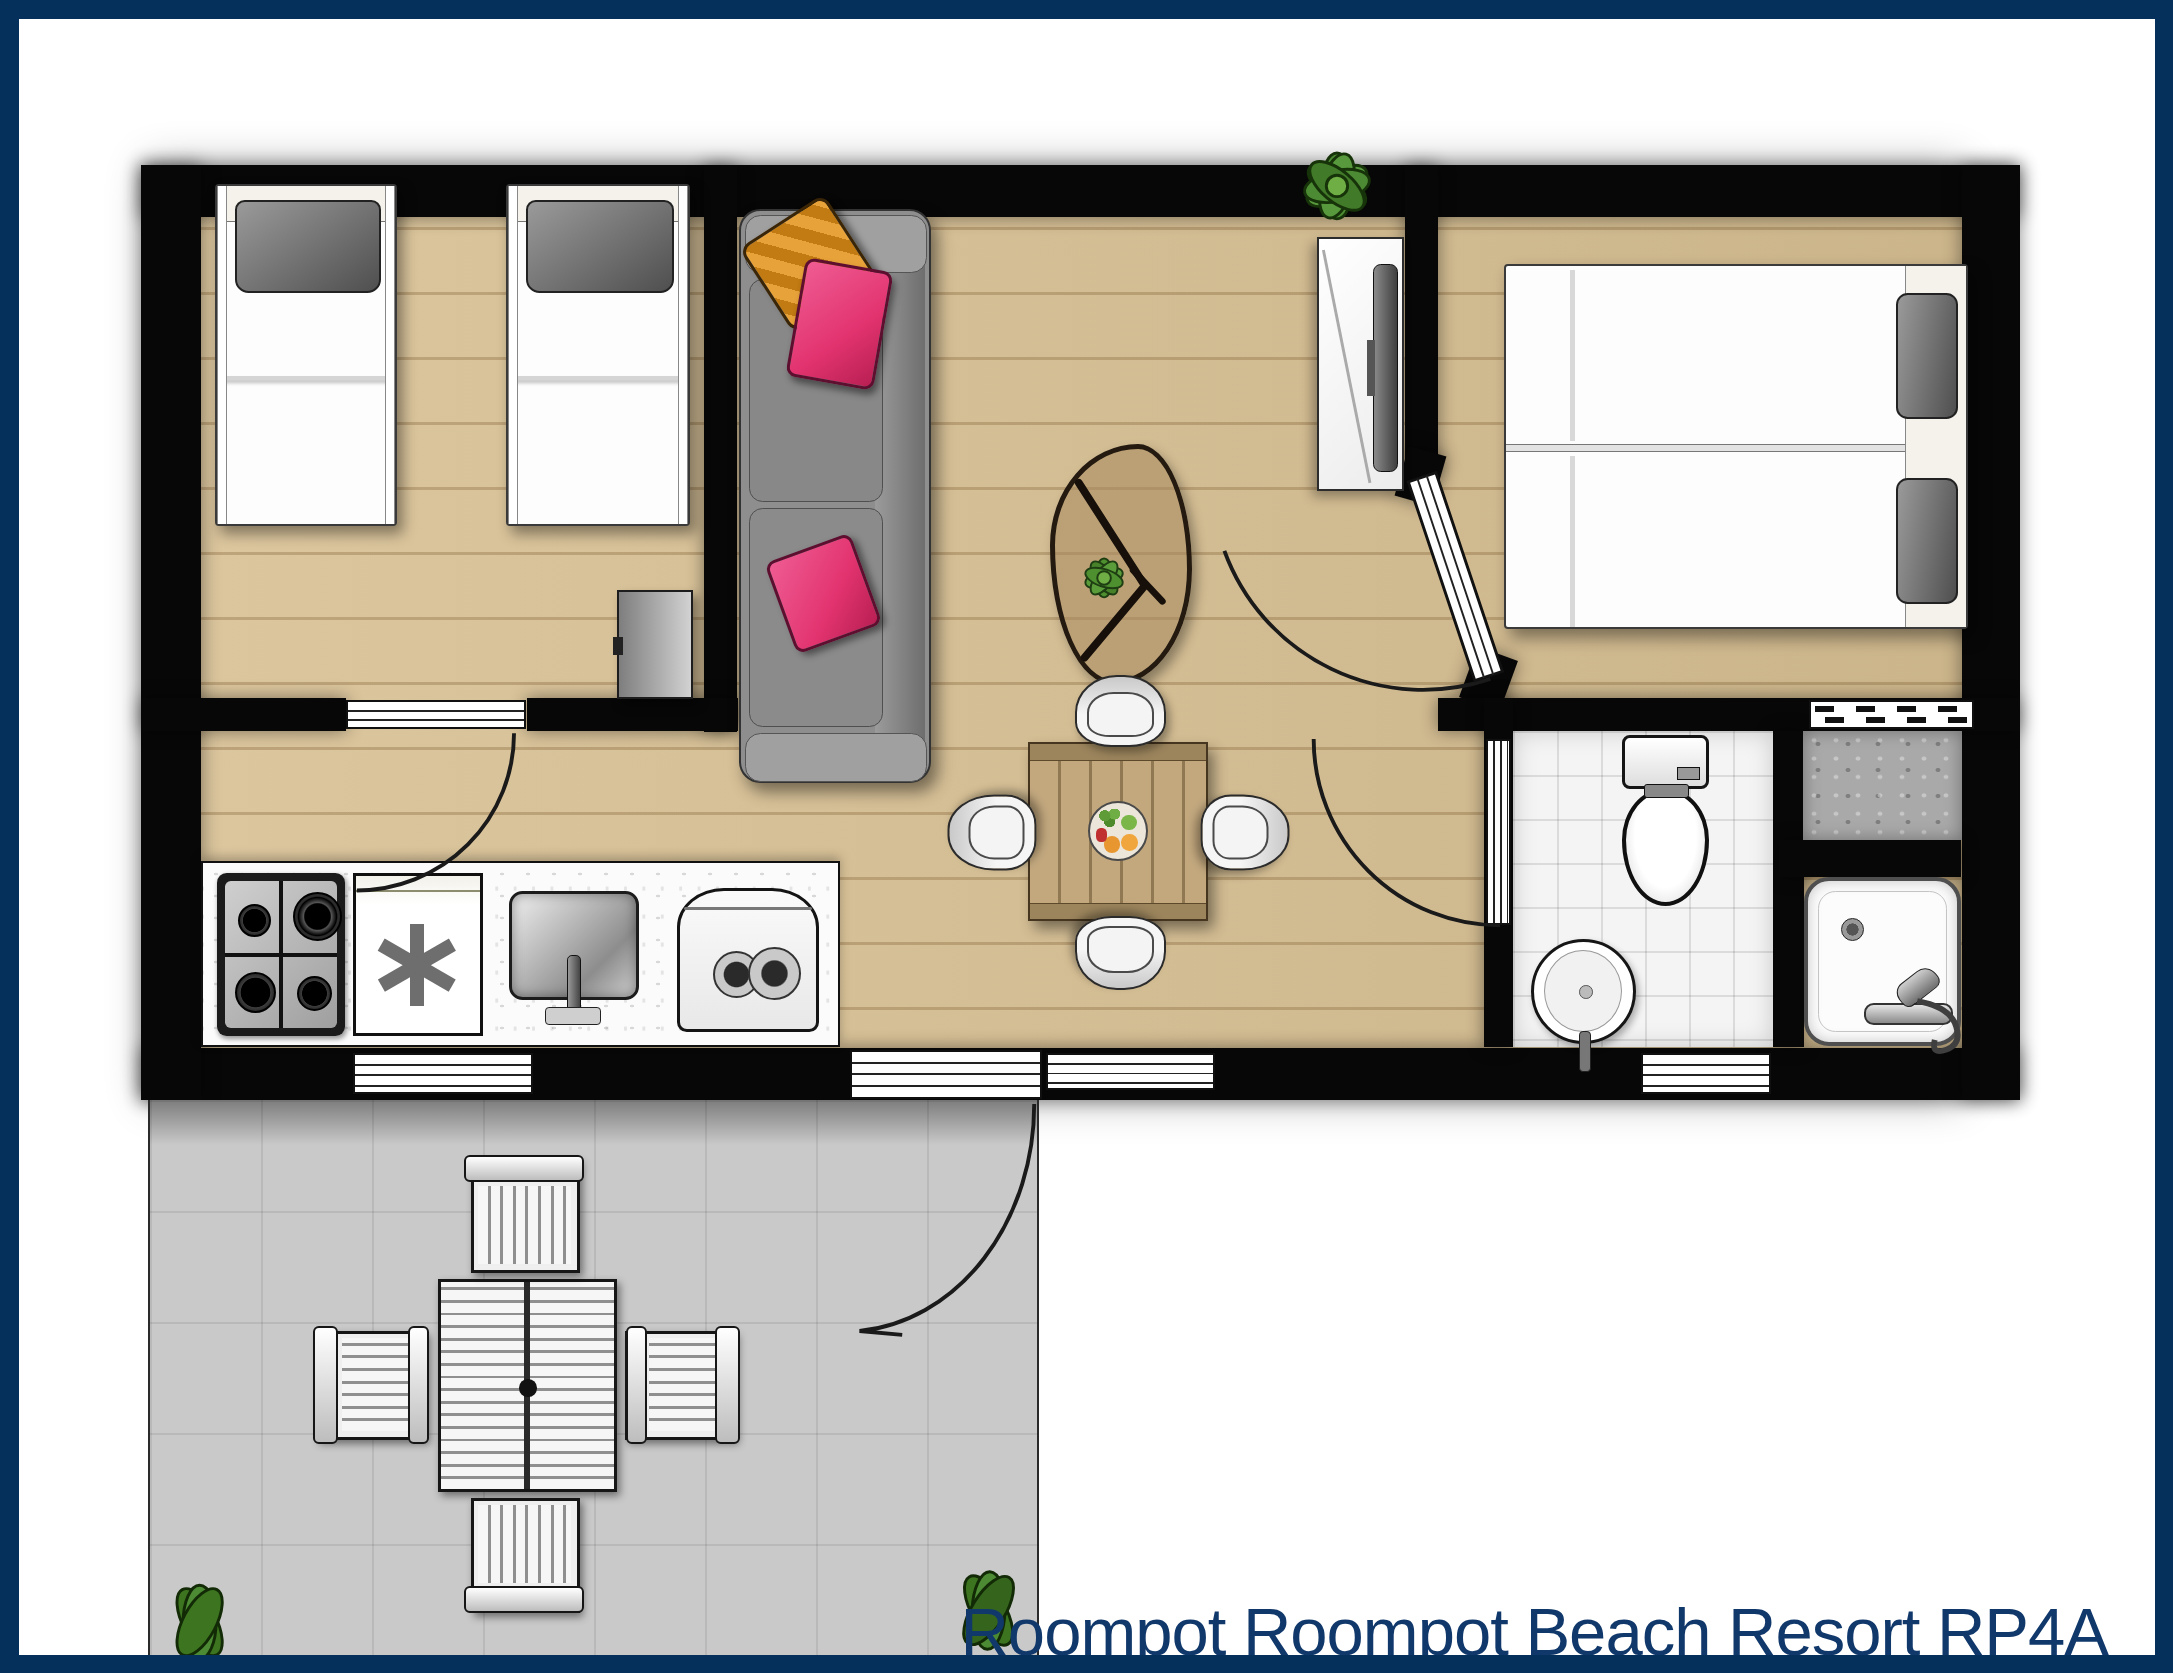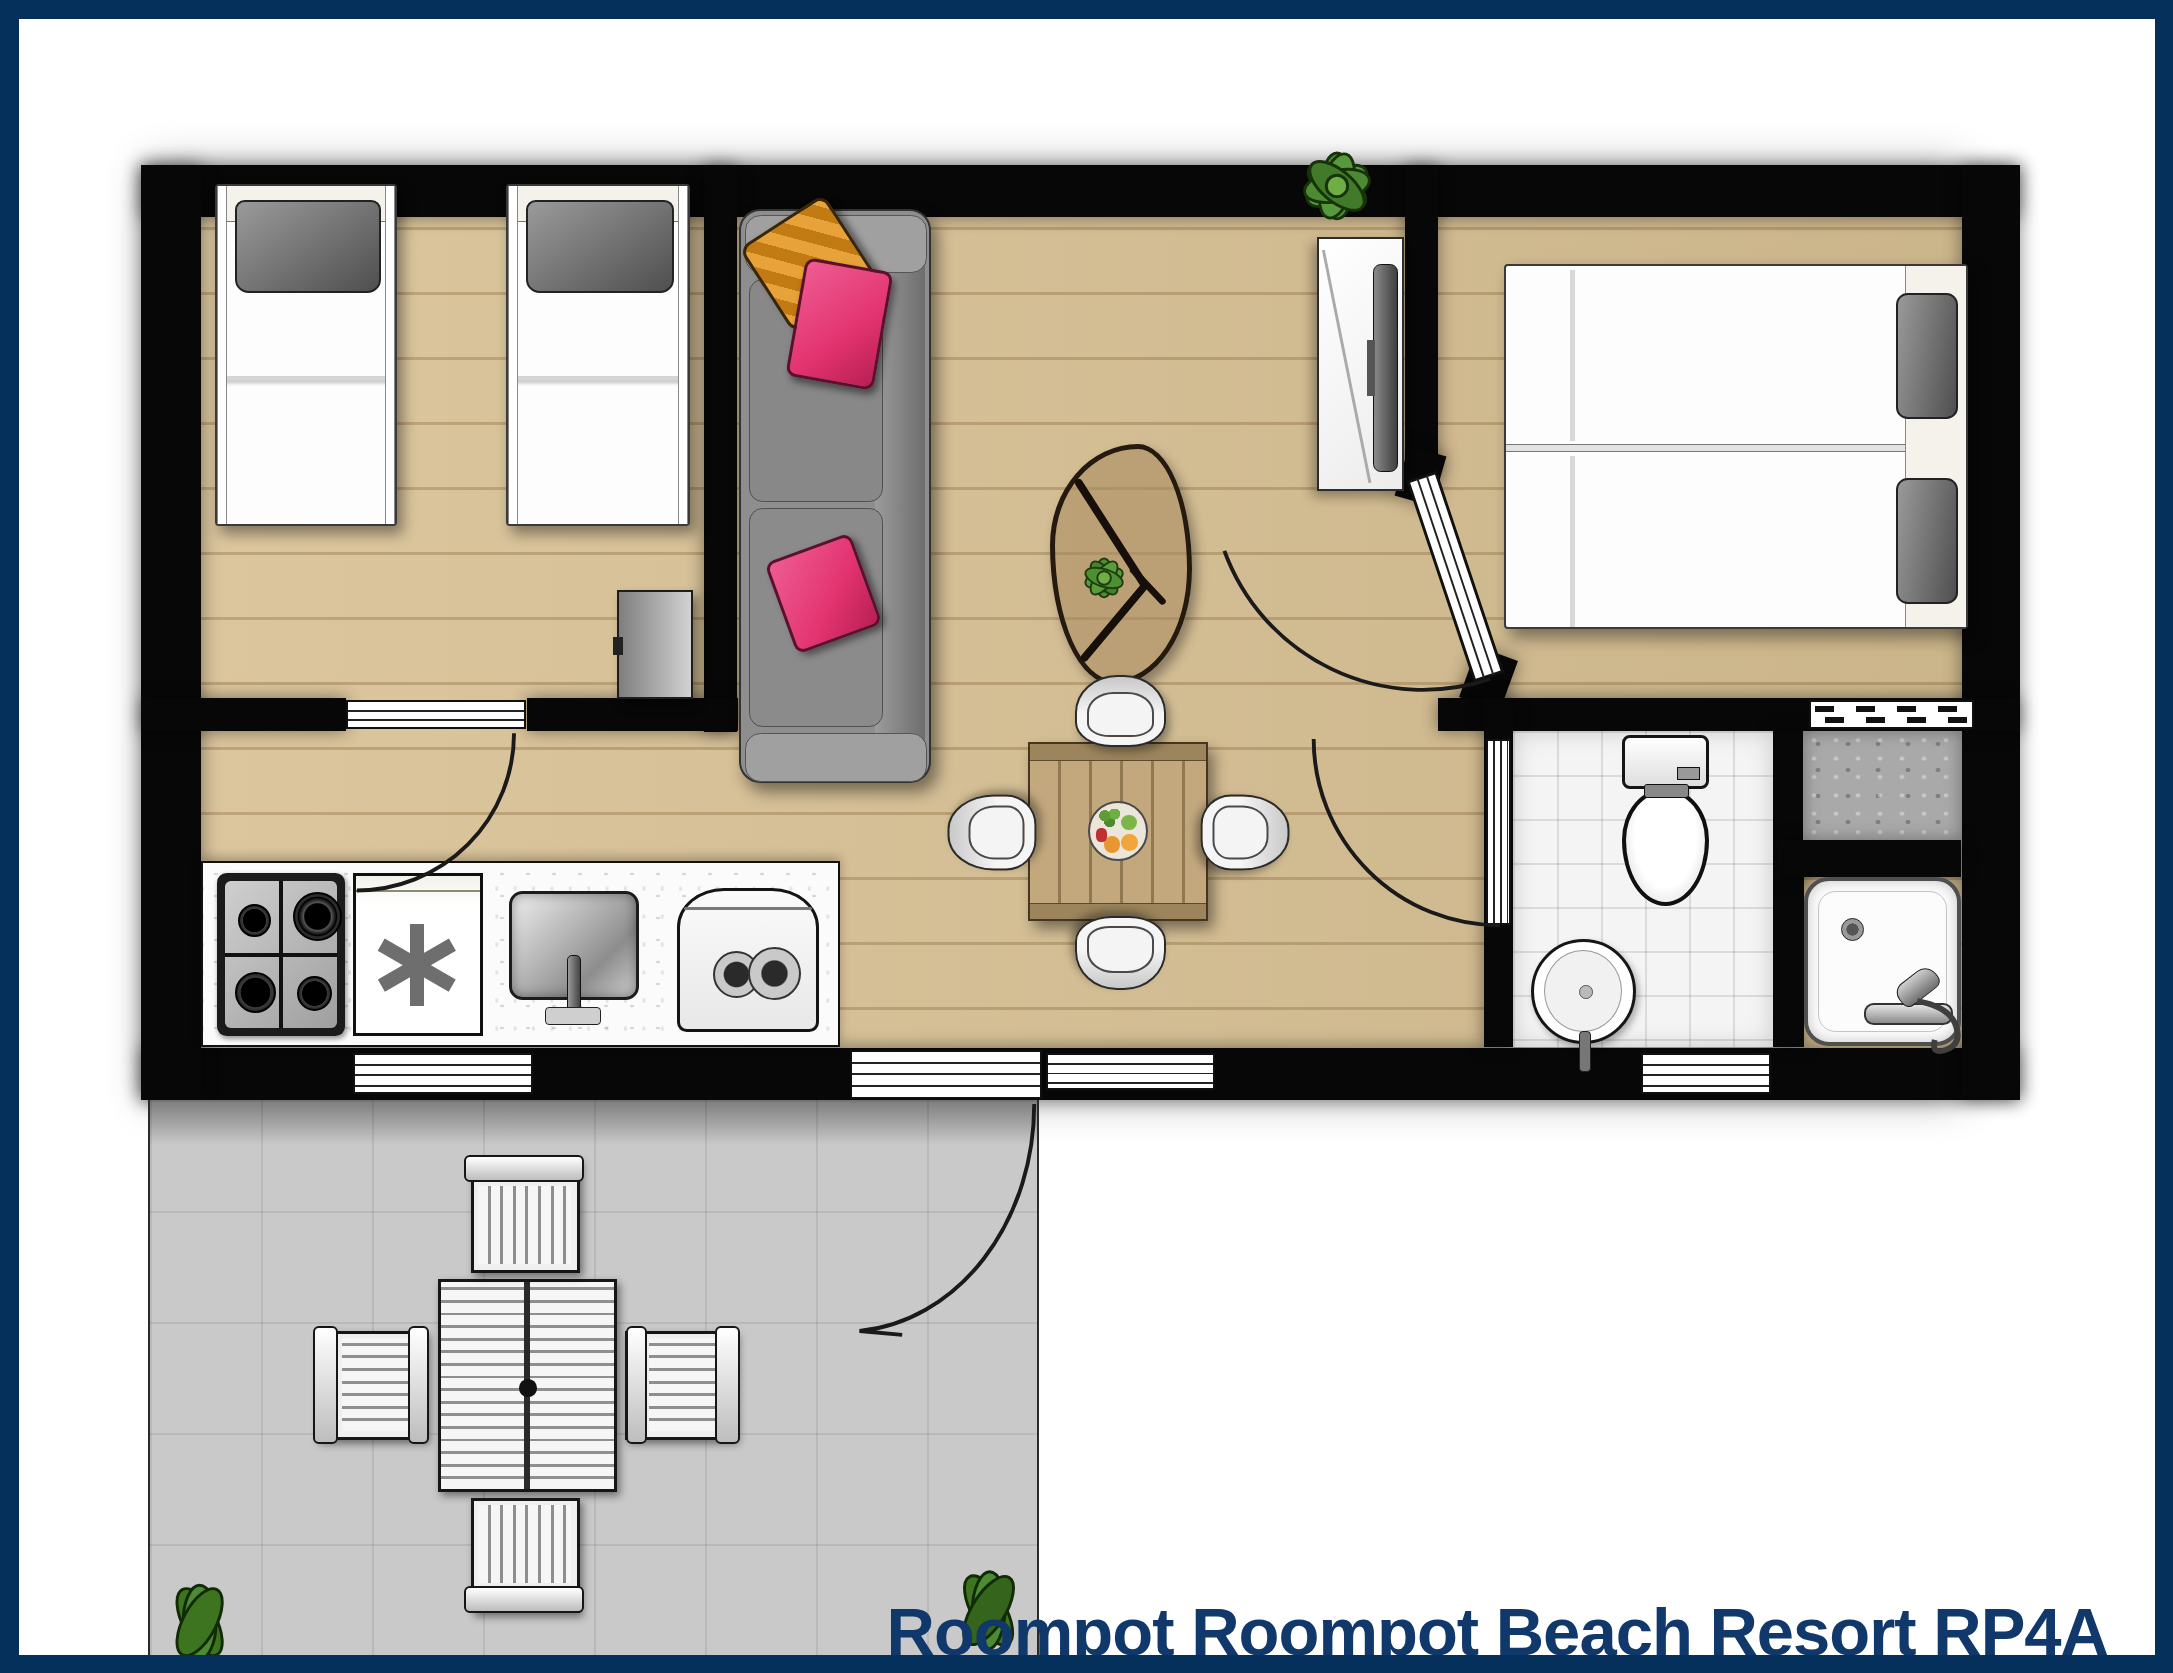--- a/index.html
+++ b/index.html
@@ -38,21 +38,21 @@
     radial-gradient(rgba(0,0,0,.09) 1.4px,transparent 1.7px);
     background-size:26px 22px,18.4px 28px;background-position:0 0,8.7px 11.6px;background-color:#fbfbfb;}
   .chair-shell{position:absolute;border:2.9px solid #2b2b2b;border-radius:46% 46% 40% 40%/52% 52% 34% 34%;
     background:linear-gradient(180deg,#c9c9c9,#f5f5f5 55%);box-shadow:3.9px 4.9px 8.7px rgba(0,0,0,.35);box-sizing:border-box;}
   .chair-seat{position:absolute;left:12%;right:12%;top:22%;bottom:12%;background:#f4f4f4;
     border:2.9px solid #4a4a4a;border-radius:40% 40% 34% 34%/46% 46% 30% 30%;}
   .gslat-v{background:repeating-linear-gradient(90deg,#f6f6f6 0 9.7px,#8f8f8f 9.7px 12.6px);}
   .gslat-h{background:repeating-linear-gradient(0deg,#f6f6f6 0 9.7px,#8f8f8f 9.7px 12.6px);}
   .gframe{position:absolute;border:3.9px solid #161616;box-sizing:border-box;box-shadow:2.9px 3.9px 7.8px rgba(0,0,0,.45);}
   .gbar{position:absolute;background:linear-gradient(180deg,#fff,#bdbdbd);border:2.9px solid #161616;box-sizing:border-box;border-radius:5.8px;}
-  #title{position:absolute;right:47px;top:1574px;font-size:67px;font-weight:700;
+  #title{position:absolute;right:47px;top:1574px;font-size:67px;font-weight:400;
     color:var(--title-navy);letter-spacing:-1px;white-space:nowrap;}
   svg.overlay{position:absolute;left:0;top:0;pointer-events:none;}
 </style>
 </head>
 <body>
 
 <div id="canvas">
 
   <div class="abs wood" style="left:129px;top:146px;width:1814px;height:935px;box-shadow:0 0 39px rgba(0,0,0,.30);"></div>
 

